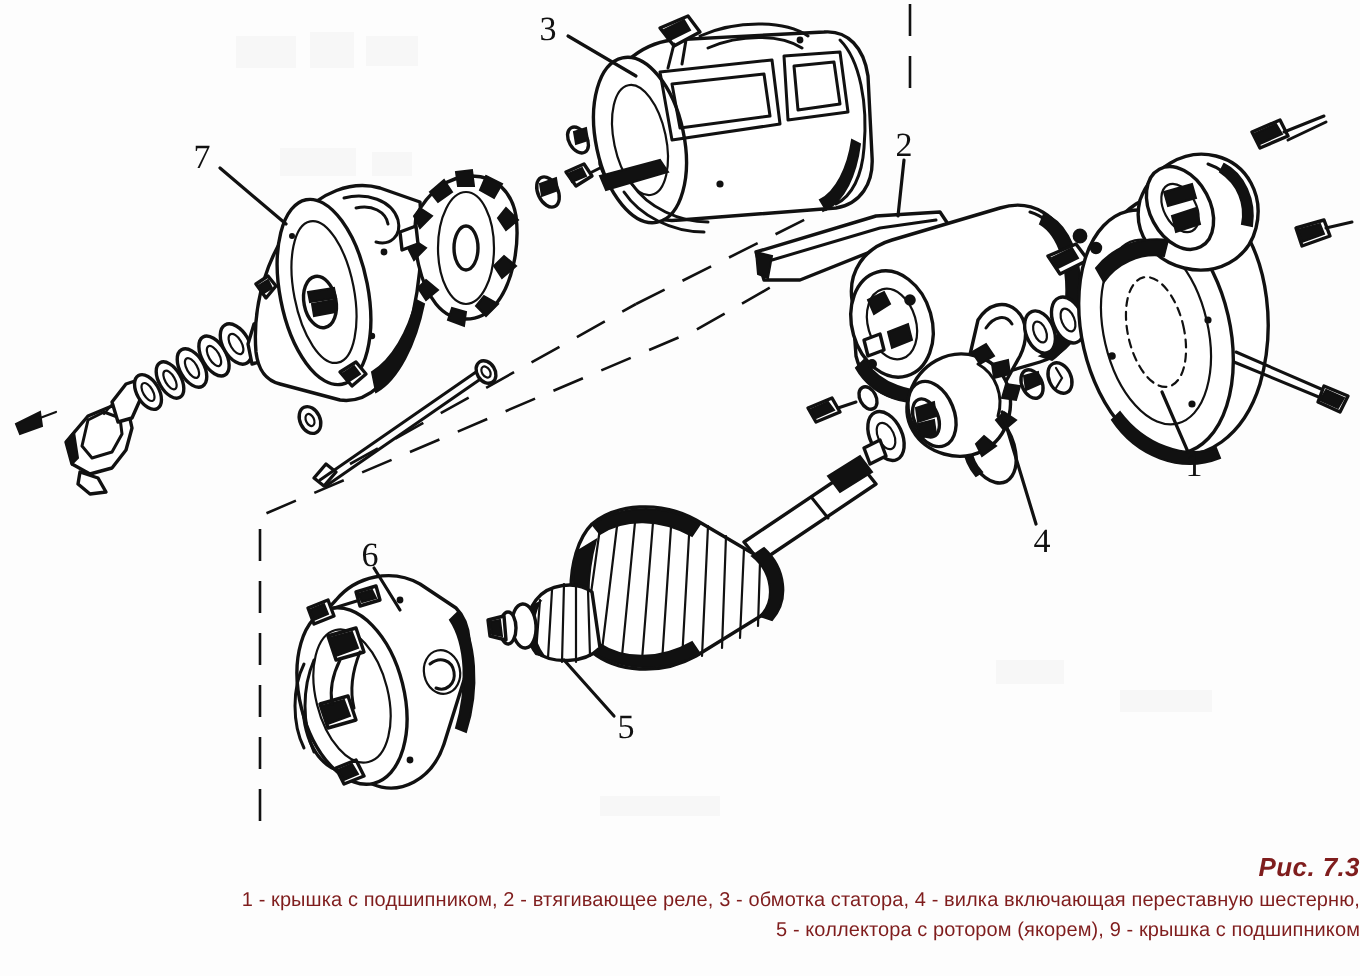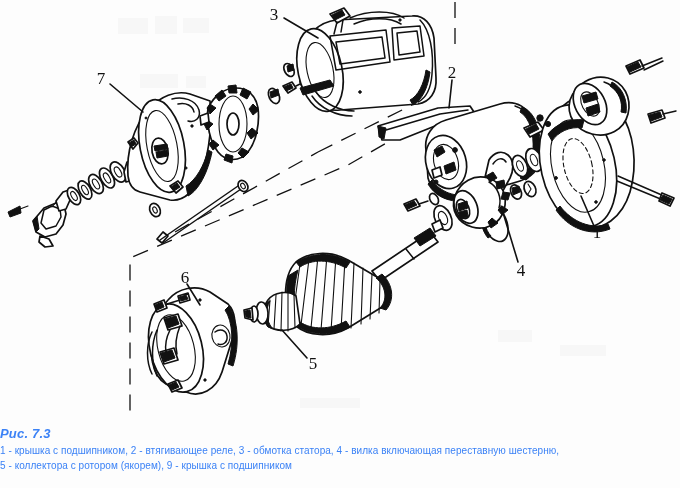--- a/index.html
+++ b/index.html
@@ -26,22 +26,22 @@
     position: absolute;
     left: 0;
     top: 0;
     display: block;
   }
   .caption-block {
     position: absolute;
     left: 0;
     top: 420px;
     width: 680px;
-    text-align: left;
-    color: #3b82f6;
+    text-align: right;
+    color: #7f1d1d;
   }
   .fig-number {
     font-size: 13px;
     font-weight: bold;
     font-style: italic;
     letter-spacing: 0.2px;
     margin-top: 6px;
     line-height: 15px;
   }
   .fig-title {

